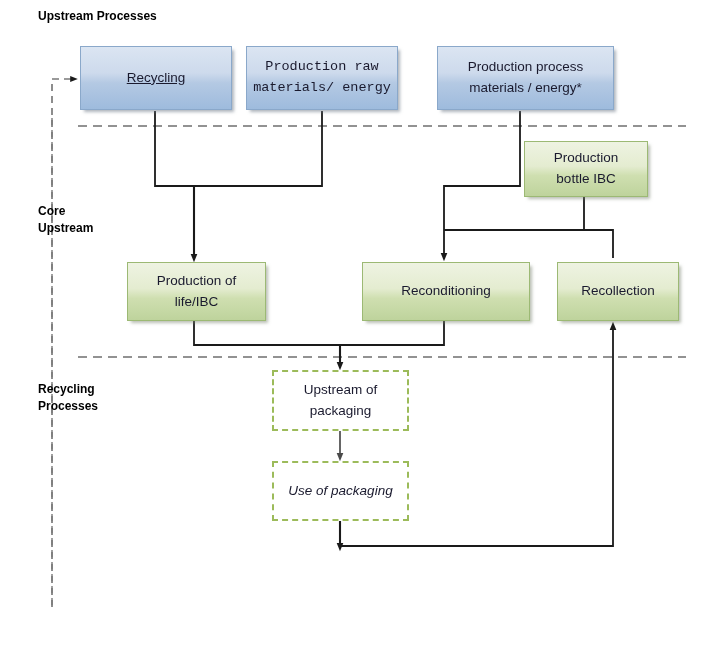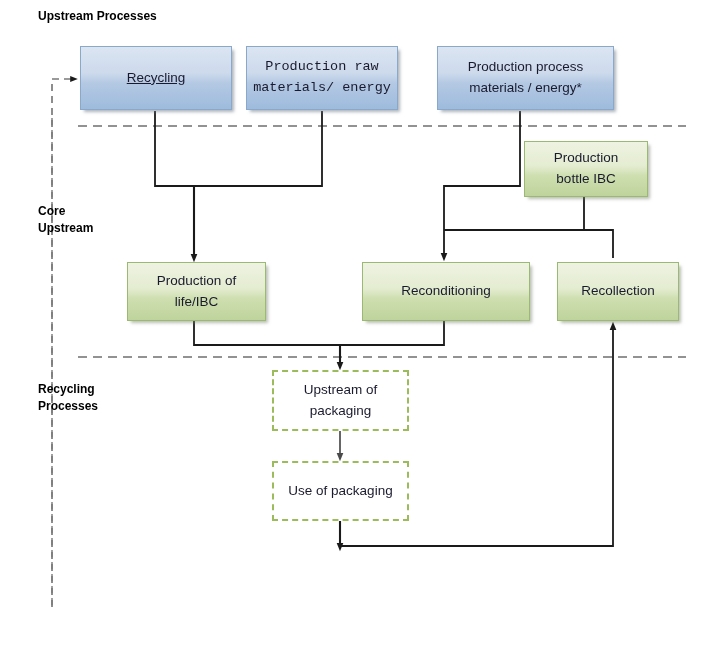--- a/index.html
+++ b/index.html
@@ -155,18 +155,18 @@
 
   <div class="node green" style="left:557px; top:262px; width:122px; height:59px;">
     <span class="node-label">Recollection</span>
   </div>
 
   <div class="node dashed" style="left:272px; top:370px; width:137px; height:61px;">
     <span class="node-label">Upstream of
 packaging</span>
   </div>
 
-  <div class="node dashed" style="left:272px; top:461px; width:137px; height:60px;">
+  <div class="node dashed" style="left:272px; top:461px; width:137px; height:60px;font-style:italic;">
     <span class="node-label">Use of packaging</span>
   </div>
 
 
 </div>
 
 </body></html>

